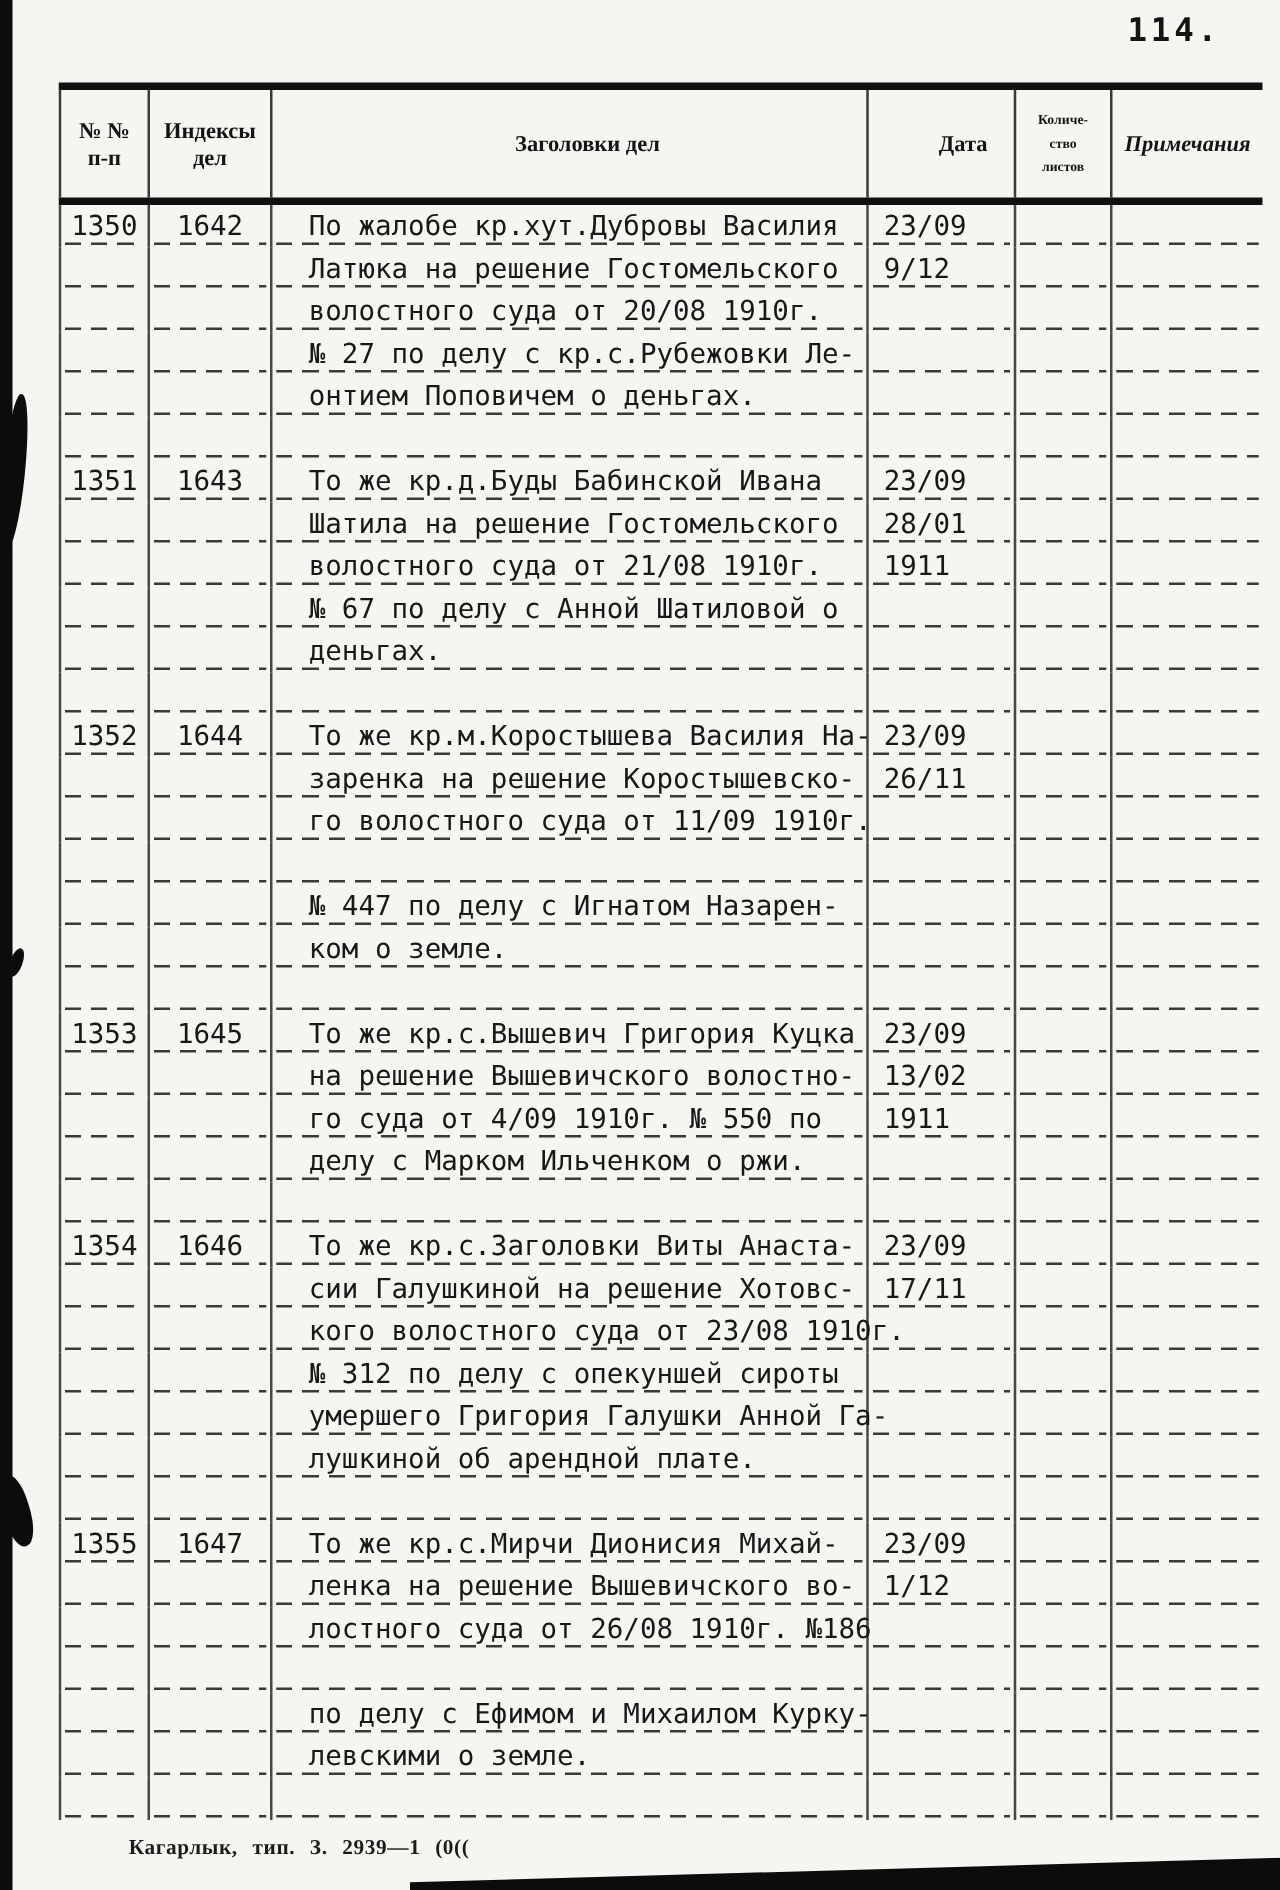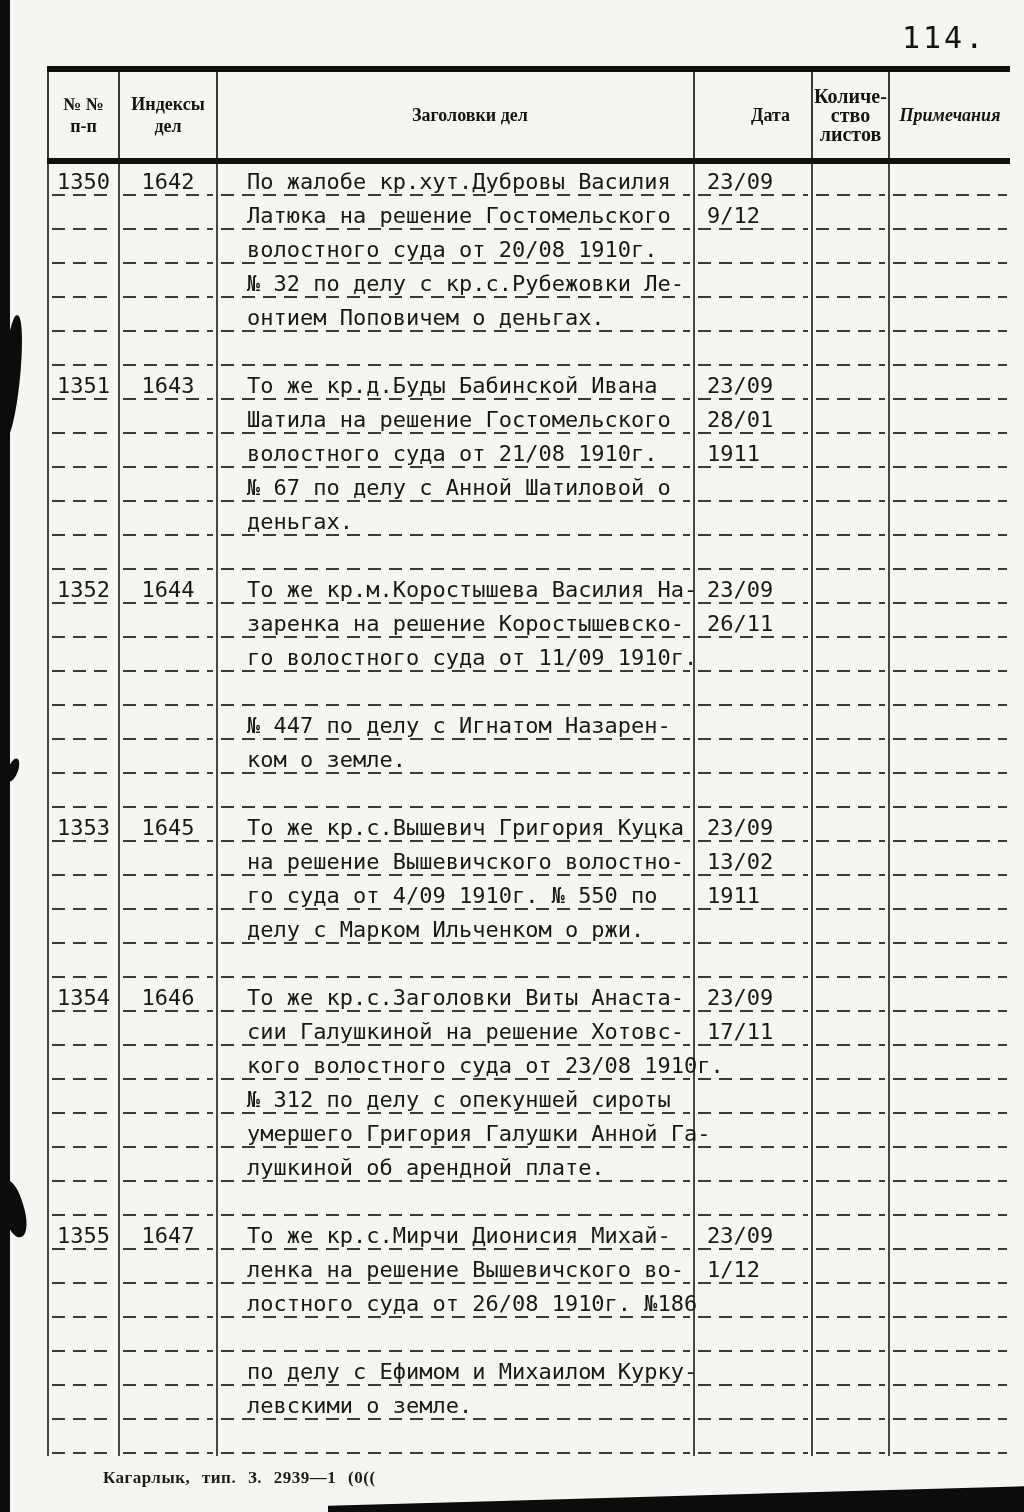--- a/index.html
+++ b/index.html
@@ -12,41 +12,41 @@
     color:#1a1a1a;
   }
   
   .artifact{position:absolute;background:#0c0c0c;}
   .bar-left{left:0;top:0;width:10px;height:1512px;}
   .blob1{left:3px;top:315px;width:17px;height:125px;border-radius:45% 55% 50% 50%;transform:rotate(6deg);}
   .blob2{left:2px;top:1180px;width:22px;height:58px;border-radius:60% 40% 55% 45%;transform:rotate(-18deg);}
   .mark1{left:8px;top:758px;width:10px;height:24px;border-radius:50%;transform:rotate(20deg);}
   .wedge{left:328px;top:1484px;width:696px;height:28px;clip-path:polygon(0 78%,100% 8%,100% 100%,0 100%);}
   .page-number{
-    position:absolute;left:902px;top:20px;
-    font-size:30px;letter-spacing:3px;font-weight:normal;color:#141414;
+    position:absolute;left:902px;top:10px;
+    font-size:26px;letter-spacing:3px;font-weight:bold;color:#141414;
   }
   
   .table{position:absolute;left:47px;top:66px;width:963px;}
   .thead{
     display:flex;
     border-top:6px solid #101010;
     border-bottom:6px solid #101010;
     height:86px;
     font-family:"Liberation Serif", serif;
     font-weight:700;color:#141414;
   }
   .hcell{
     display:flex;flex-direction:column;align-items:center;justify-content:center;
     font-size:18px;line-height:22px;text-align:center;
     border-right:2px solid rgba(25,25,25,.85);
   }
   .hcell:first-child{border-left:2px solid rgba(25,25,25,.85);}
   .hcell:last-child{border-right:none;}
-  .hcell.small{font-size:20px;line-height:19px;}
+  .hcell.small{font-size:11px;line-height:19px;}
   .c1{width:73px;box-sizing:border-box;}
   .c2{width:98px;box-sizing:border-box;}
   .c3{width:477px;box-sizing:border-box;padding-left:29px;}
   .c4{width:118px;box-sizing:border-box;padding-left:35px;}
   .c5{width:77px;box-sizing:border-box;}
   .c6{flex:1;box-sizing:border-box;font-style:italic;}
   .tbody{display:block;}
   .line{display:flex;height:34px;}
   .cell{
     position:relative;
@@ -130,21 +130,21 @@
           <div class="cell c1 num"></div>
           <div class="cell c2 num"></div>
           <div class="cell c3 title">волостного суда от 20/08 1910г.</div>
           <div class="cell c4 date"></div>
           <div class="cell c5"></div>
           <div class="cell c6"></div>
         </div>
         <div class="line">
           <div class="cell c1 num"></div>
           <div class="cell c2 num"></div>
-          <div class="cell c3 title">№ 32 по делу с кр.с.Рубежовки Ле-</div>
+          <div class="cell c3 title">№ 27 по делу с кр.с.Рубежовки Ле-</div>
           <div class="cell c4 date"></div>
           <div class="cell c5"></div>
           <div class="cell c6"></div>
         </div>
         <div class="line">
           <div class="cell c1 num"></div>
           <div class="cell c2 num"></div>
           <div class="cell c3 title">онтием Поповичем о деньгах.</div>
           <div class="cell c4 date"></div>
           <div class="cell c5"></div>

